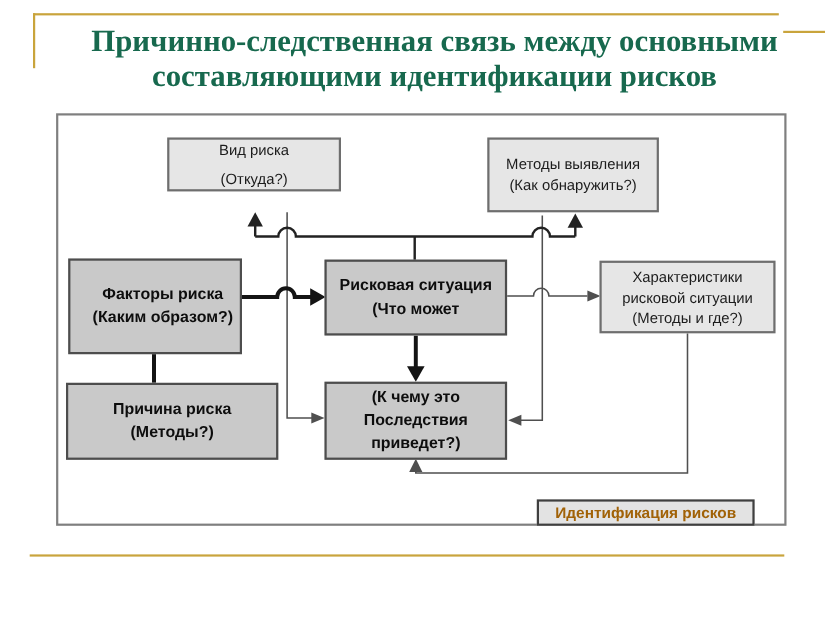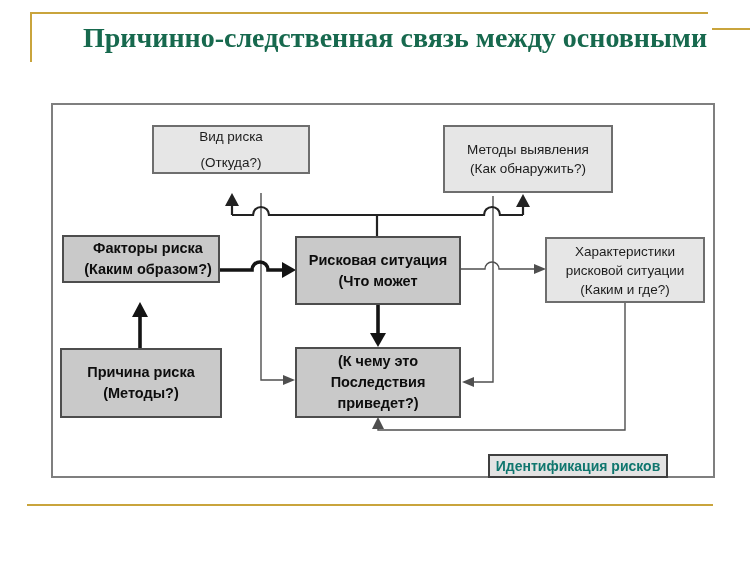--- a/index.html
+++ b/index.html
@@ -54,46 +54,47 @@
   }
   .node.light{
     background:var(--box-light);border:2px solid var(--border-light);
     font-size:13.5px;line-height:19px;color:#1c1c1c;
   }
   .node.dark{
     background:var(--box-dark);border:2px solid var(--border-dark);
     font-size:14.5px;line-height:21px;font-weight:bold;color:#0d0d0d;
   }
   #node-vid{left:152px;top:125px;width:158px;height:49px;justify-content:space-between;}
-  #node-met{left:443px;top:125px;width:170px;height:68px;}
-  #node-fak{left:62px;top:235px;width:158px;height:48px;padding-left:14px;}
+  #node-met{left:443px;top:125px;width:156px;height:68px;}
+  #node-fak{left:62px;top:235px;width:158px;height:87px;padding-left:14px;}
   #node-ris{left:295px;top:236px;width:166px;height:69px;}
   #node-har{left:545px;top:237px;width:160px;height:66px;text-align:right;}
-  #node-pri{left:60px;top:348px;width:162px;height:70px;}
+  #node-pri{left:60px;top:348px;width:193px;height:70px;}
   #node-pos{left:295px;top:347px;width:166px;height:71px;}
   .corner-label{
-    position:absolute;left:488px;top:454px;width:180px;height:24px;
+    position:absolute;left:488px;top:454px;width:198px;height:24px;
     box-sizing:border-box;background:var(--label-bg);
     border:2px solid var(--label-border);
     display:flex;align-items:center;justify-content:center;
-    font-size:14px;font-weight:bold;color:#0f766e;text-align:right;
+    font-size:14px;font-weight:bold;color:#a16207;text-align:right;
   }
 </style>
 </head>
 <body>
 
 <div class="page">
 
   <div class="gold gold-top"></div>
   <div class="gold gold-top-right"></div>
   <div class="gold gold-left"></div>
   <div class="gold gold-bottom"></div>
 
   <h1 class="title">
     <span class="tline">Причинно-следственная связь между основными</span>
+    <span class="tline">составляющими идентификации рисков</span>
   </h1>
 
   <div class="frame"></div>
 
   <svg class="connectors" viewBox="0 0 750 561">
 
     <path class="ln thin" d="M261 193 V380 H284"></path>
     <polygon class="hd thin-h" points="295,380 283,375 283,385"></polygon>
 
     <path class="ln thin" d="M493 196 V382 H473"></path>
@@ -135,21 +136,21 @@
   </div>
 
   <div class="node dark" id="node-ris">
     <div>Рисковая ситуация</div>
     <div>(Что может</div>
   </div>
 
   <div class="node light" id="node-har">
     <div>Характеристики</div>
     <div>рисковой ситуации</div>
-    <div>(Каким и где?)</div>
+    <div>(Методы и где?)</div>
   </div>
 
   <div class="node dark" id="node-pri">
     <div>Причина риска</div>
     <div>(Методы?)</div>
   </div>
 
   <div class="node dark" id="node-pos">
     <div>(К чему это</div>
     <div>Последствия</div>

